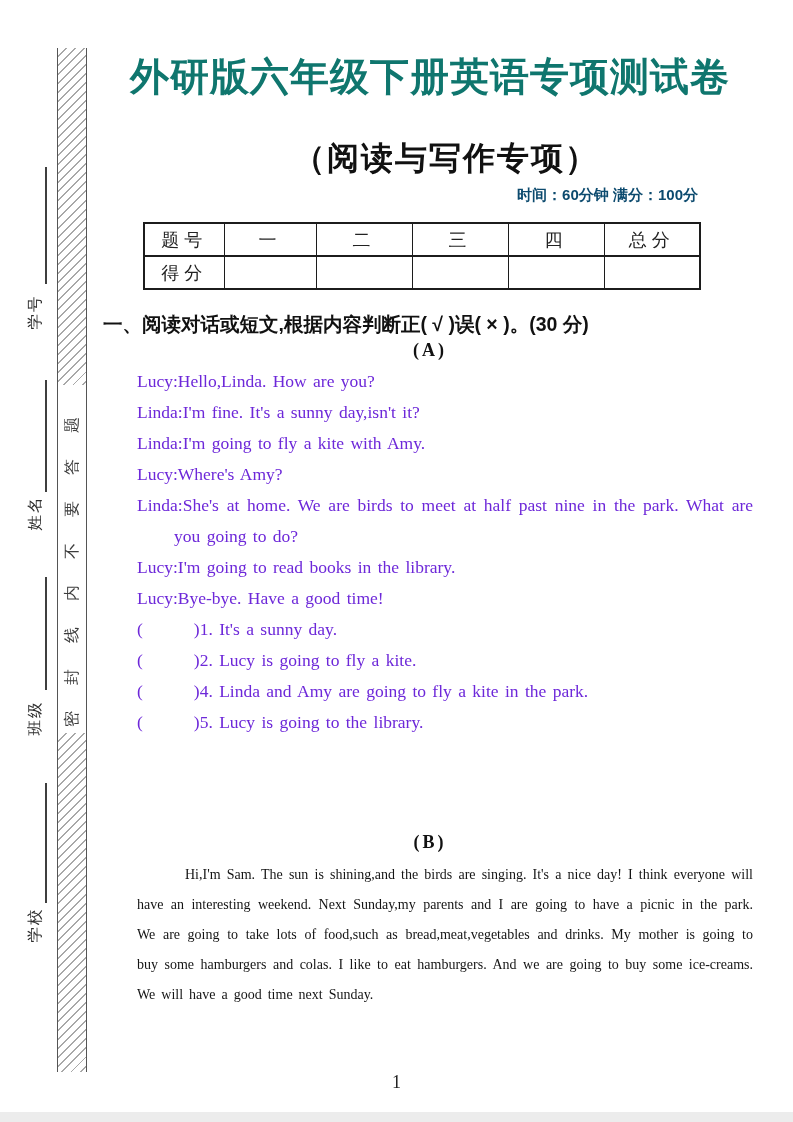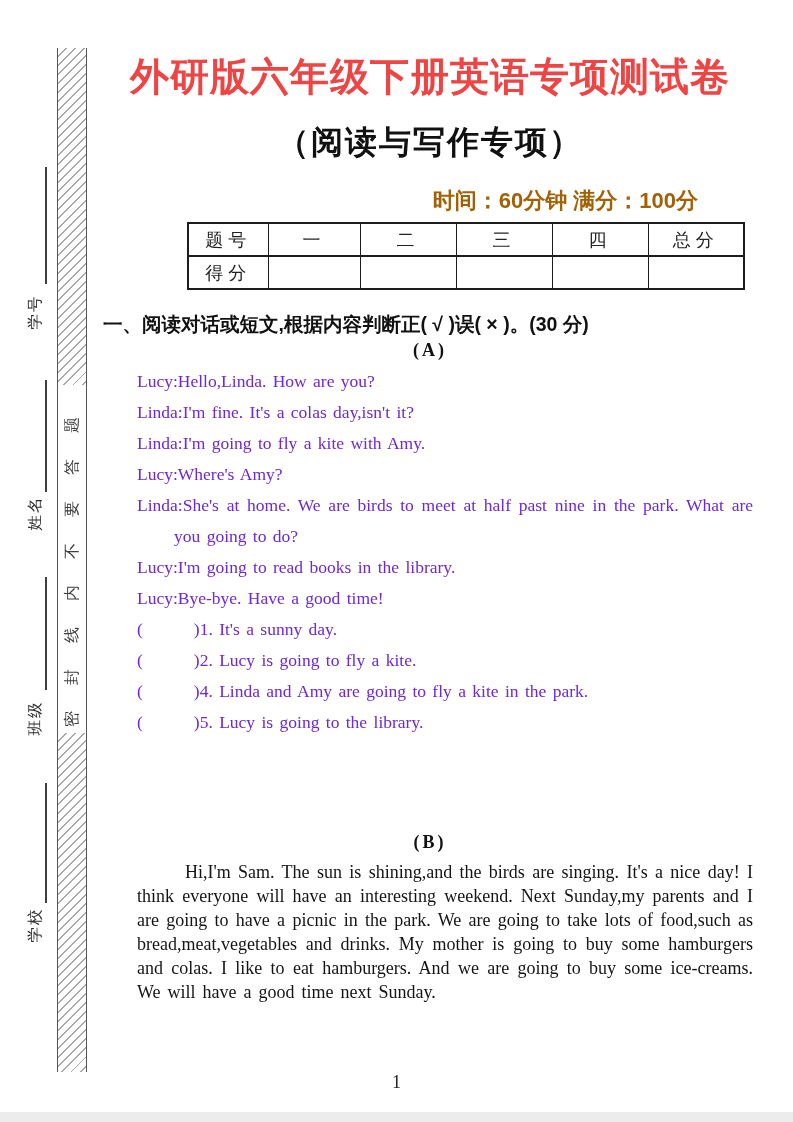--- a/index.html
+++ b/index.html
@@ -40,35 +40,35 @@
   }
   #lb-1{top:303px;}
   #lb-2{top:504px;}
   #lb-3{top:709px;}
   #lb-4{top:916px;}
   
   .main{position:absolute;left:100px;top:0;width:660px;}
   .title{
     position:absolute;top:50px;left:0;width:660px;text-align:center;
     font-family:"Liberation Sans", sans-serif;font-weight:bold;
-    font-size:39px;letter-spacing:1px;color:#ef4444;white-space:nowrap;margin:0;
+    font-size:39px;letter-spacing:1px;color:#0f766e;white-space:nowrap;margin:0;
   }
   .subtitle{
     position:absolute;top:121px;left:0;width:660px;text-align:center;
     font-family:"Liberation Sans", sans-serif;font-weight:bold;
-    font-size:32px;letter-spacing:2px;color:#111;margin:0;
+    font-size:32px;letter-spacing:2px;color:#111;margin:16px;
   }
   .meta{
     position:absolute;top:186px;left:0;width:598px;text-align:right;
     font-family:"Liberation Sans", sans-serif;font-weight:bold;
-    font-size:22px;color:#a16207;
+    font-size:15px;color:#0c4a6e;
   }
   .score-table{
     position:absolute;top:222px;left:43px;border-collapse:collapse;
-    table-layout:fixed;font-size:18px;margin-left:44px;
+    table-layout:fixed;font-size:18px;
   }
   .score-table td{
     border:1.6px solid #1c1c1c;height:31px;text-align:center;
     letter-spacing:5px;color:#222;padding:0;
   }
   .score-table tr:first-child td{border-bottom-width:2.4px;}
   .score-table{border:2px solid #1c1c1c;}
   .sec-heading{
     position:absolute;top:311px;left:3px;
     font-family:"Liberation Sans", sans-serif;font-weight:bold;
@@ -81,21 +81,21 @@
   #part-a{top:340px;}
   #part-b{top:832px;}
   .qa-block{
     position:absolute;left:37px;top:366px;width:616px;
     font-size:17.5px;line-height:31px;word-spacing:2px;color:#6d28d9;
   }
   .qa-block p{margin:0;text-align:justify;}
   .qa-block p.dlg{padding-left:37px;text-indent:-37px;}
   .passage{
     position:absolute;left:37px;top:860px;width:616px;
-    font-size:18px;line-height:24px;word-spacing:2.5px;
+    font-size:14px;line-height:30px;word-spacing:2.5px;
     text-align:justify;text-indent:48px;color:#141414;margin:0;
   }
   .page-num{
     position:absolute;top:1072px;left:0;width:793px;text-align:center;
     font-size:18px;color:#222;
   }
   .bottom-strip{
     position:absolute;left:0;top:1112px;width:793px;height:10px;background:#ececec;
   }
 </style>
@@ -155,21 +155,21 @@
       </tr>
     </tbody>
       </table>
 
     <div class="sec-heading">一、阅读对话或短文,根据内容判断正( √ )误( × )。(30 分)</div>
 
     <div class="part-label" id="part-a">(A)</div>
 
     <div class="qa-block">
       <p class="dlg">Lucy:Hello,Linda. How are you?</p>
-      <p class="dlg">Linda:I'm fine. It's a colas day,isn't it?</p>
+      <p class="dlg">Linda:I'm fine. It's a sunny day,isn't it?</p>
       <p class="dlg">Linda:I'm going to fly a kite with Amy.</p>
       <p class="dlg">Lucy:Where's Amy?</p>
       <p class="dlg">Linda:She's at home. We are birds to meet at half past nine in the park. What are you going to do?</p>
       <p class="dlg">Lucy:I'm going to read books in the library.</p>
       <p class="dlg">Lucy:Bye-bye. Have a good time!</p>
       <p>(&nbsp;&nbsp;&nbsp;&nbsp;&nbsp;&nbsp;&nbsp;&nbsp;)1. It's a sunny day.</p>
       <p>(&nbsp;&nbsp;&nbsp;&nbsp;&nbsp;&nbsp;&nbsp;&nbsp;)2. Lucy is going to fly a kite.</p>
       <p>(&nbsp;&nbsp;&nbsp;&nbsp;&nbsp;&nbsp;&nbsp;&nbsp;)4. Linda and Amy are going to fly a kite in the park.</p>
       <p>(&nbsp;&nbsp;&nbsp;&nbsp;&nbsp;&nbsp;&nbsp;&nbsp;)5. Lucy is going to the library.</p>
     </div>

